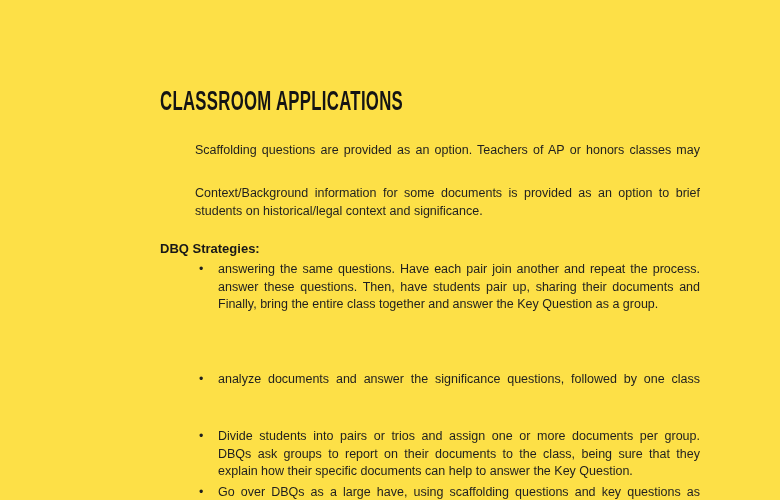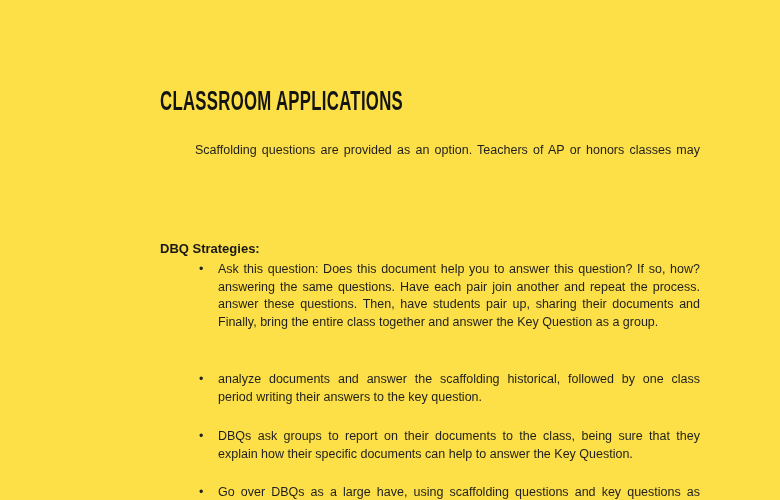--- a/index.html
+++ b/index.html
@@ -74,44 +74,47 @@
 <body>
 
 <div class="page">
 
   <h1 class="title">CLASSROOM APPLICATIONS</h1>
 
   <div class="block para p1">
       <div class="line">Scaffolding questions are provided as an option.  Teachers of AP or honors classes may</div>
     </div>
 
+  <div class="block para p2">
+      <div class="line">Context/Background information for some documents is provided as an option to brief</div>
+      <div class="line last">students on historical/legal context and significance.</div>
+    </div>
 
   <h2 class="heading">DBQ Strategies:</h2>
 
   <div class="block bullet b1">
     <span class="marker">•</span>
     <div class="btext">
-        <div class="line">Ask this question:  Does this document help you to answer this question?  If so, how?</div>
         <div class="line">answering the same questions.  Have each pair join another and repeat the process.</div>
         <div class="line">answer these questions.  Then, have students pair up, sharing their documents and</div>
         <div class="line last">Finally, bring the entire class together and answer the Key Question as a group.</div>
       </div>
   </div>
 
   <div class="block bullet b2">
     <span class="marker">•</span>
     <div class="btext">
-        <div class="line">analyze documents and answer the scaffolding historical, followed by one class</div>
-        <div class="line last">period writing their answers to the key question.</div>
+        <div class="line">analyze documents and answer the significance questions, followed by one class</div>
       </div>
   </div>
 
   <div class="block bullet b3">
     <span class="marker">•</span>
     <div class="btext">
+        <div class="line">Divide students into pairs or trios and assign one or more documents per group.</div>
         <div class="line">DBQs ask groups to report on their documents to the class, being sure that they</div>
         <div class="line last">explain how their specific documents can help to answer the Key Question.</div>
       </div>
   </div>
 
   <div class="block bullet b4">
     <span class="marker">•</span>
     <div class="btext">
         <div class="line">Go over DBQs as a large have, using scaffolding questions and key questions as</div>
       </div>

